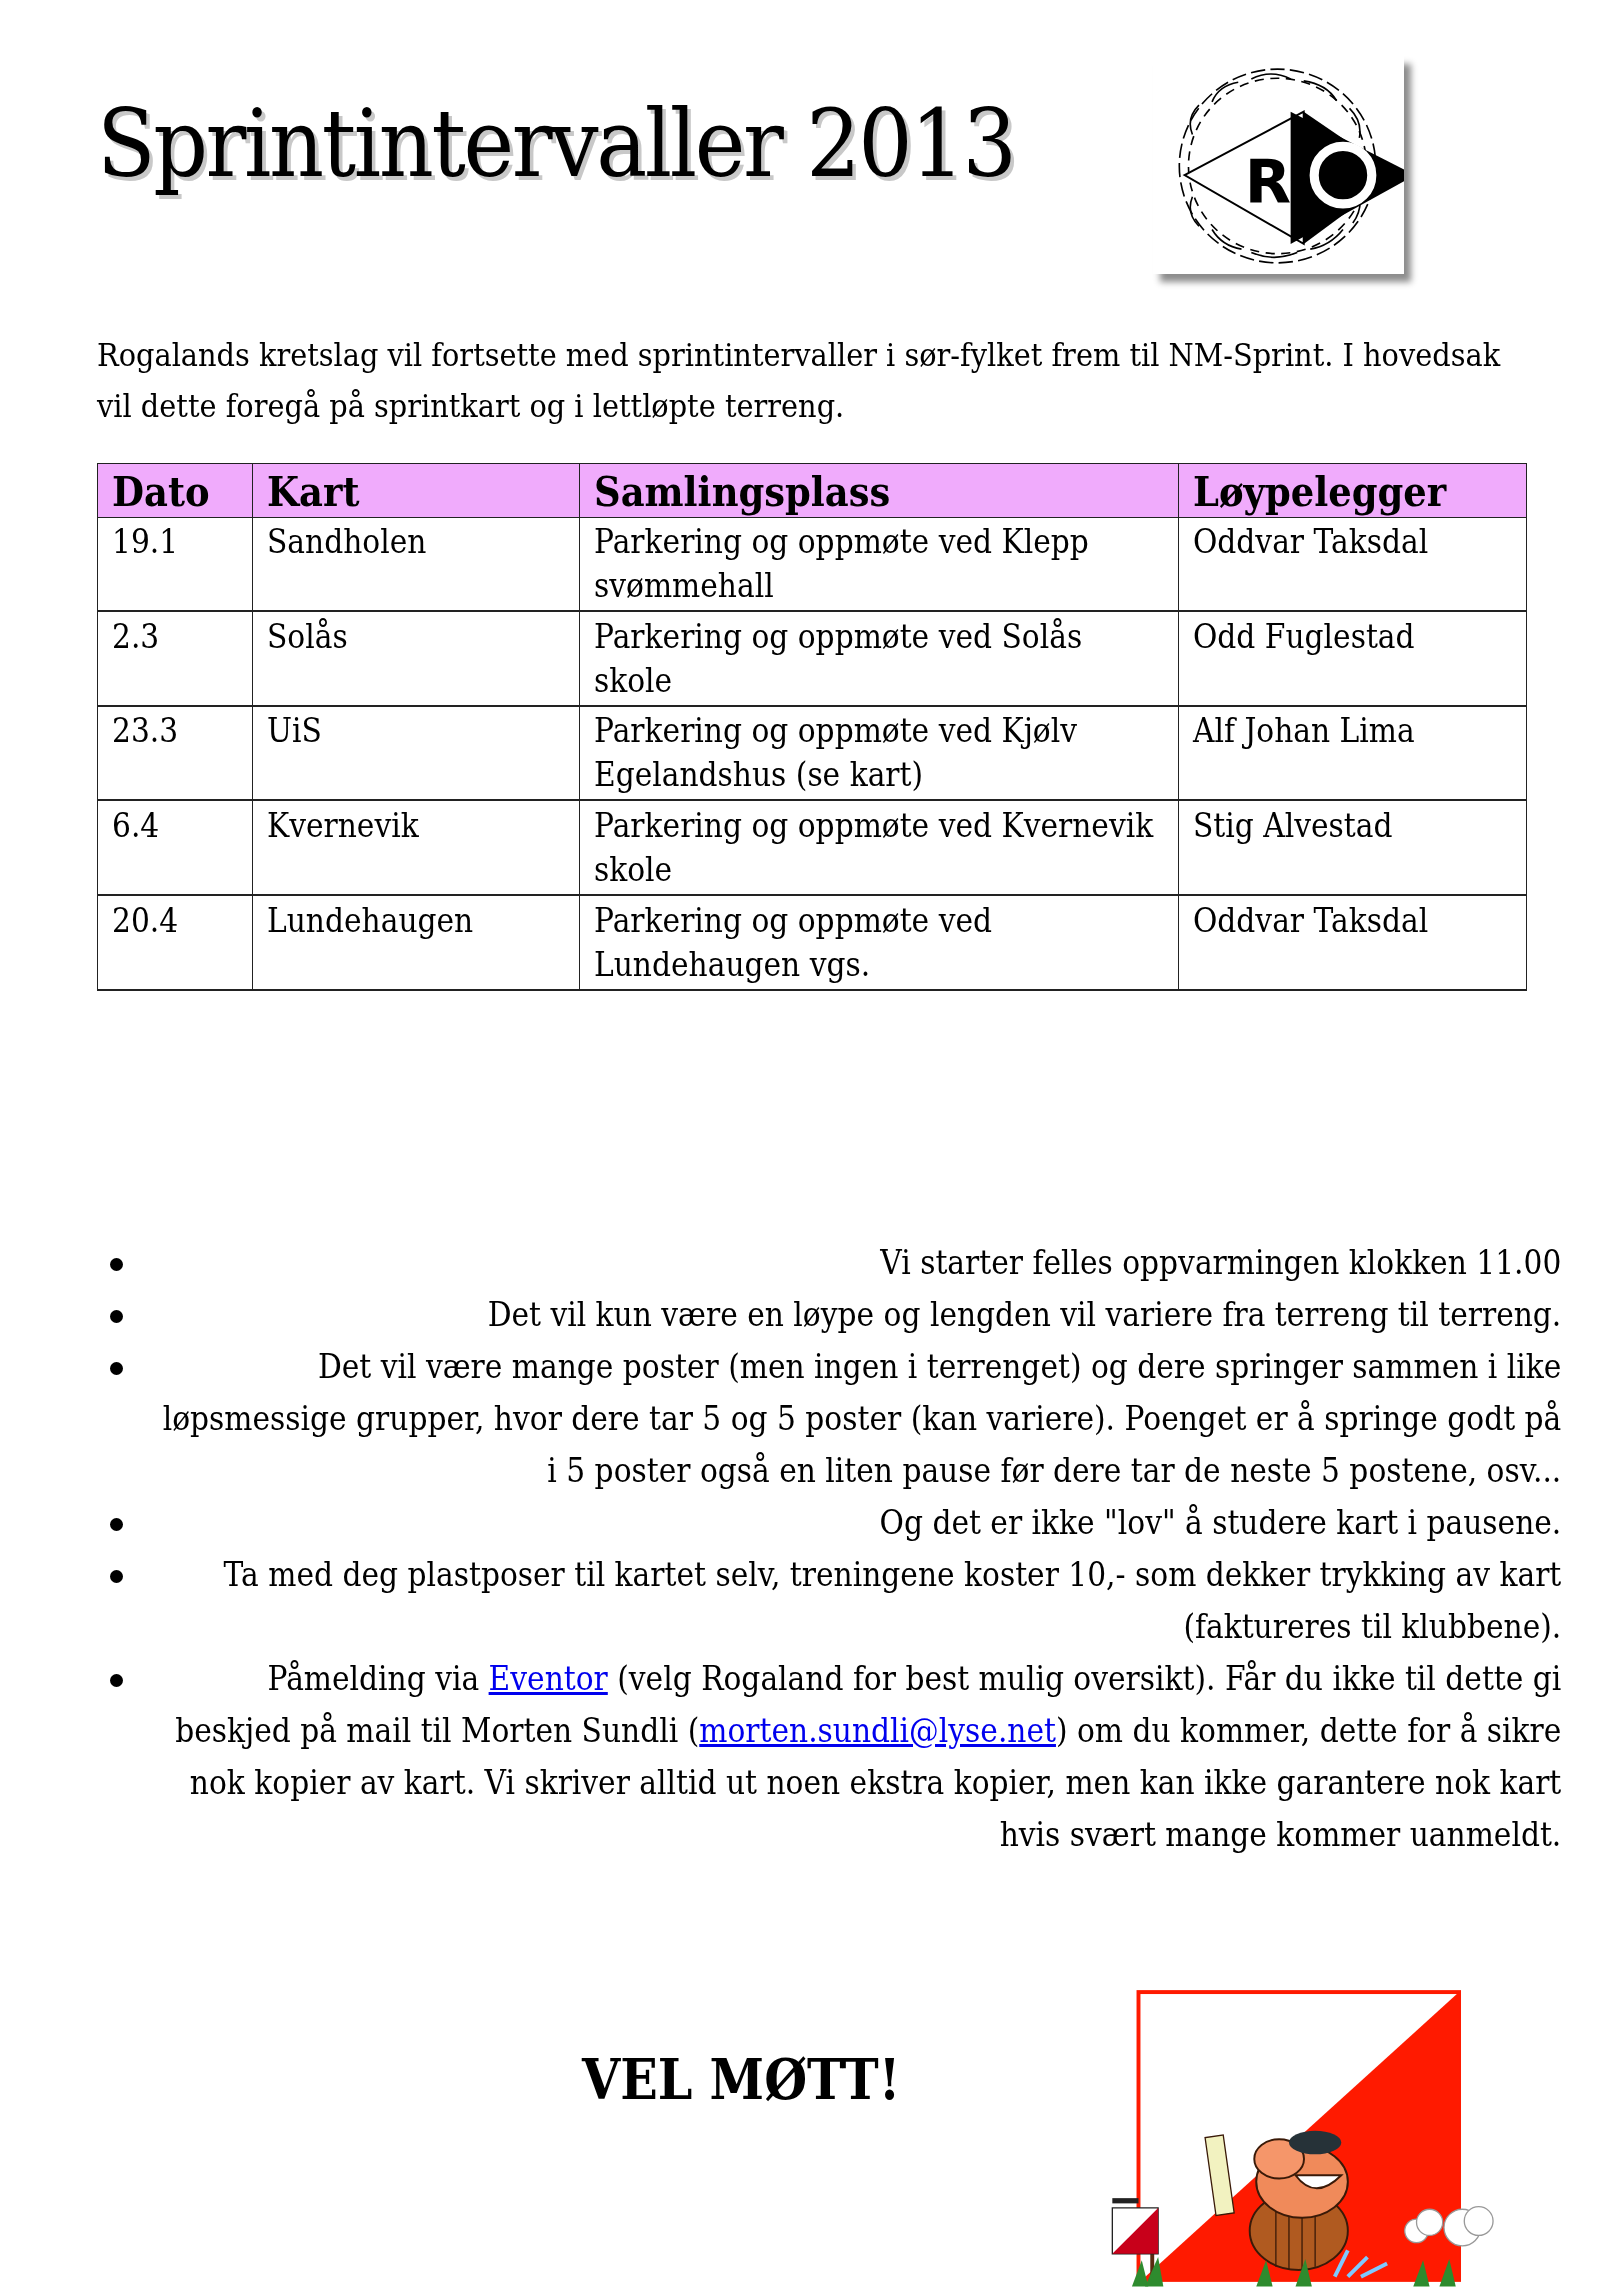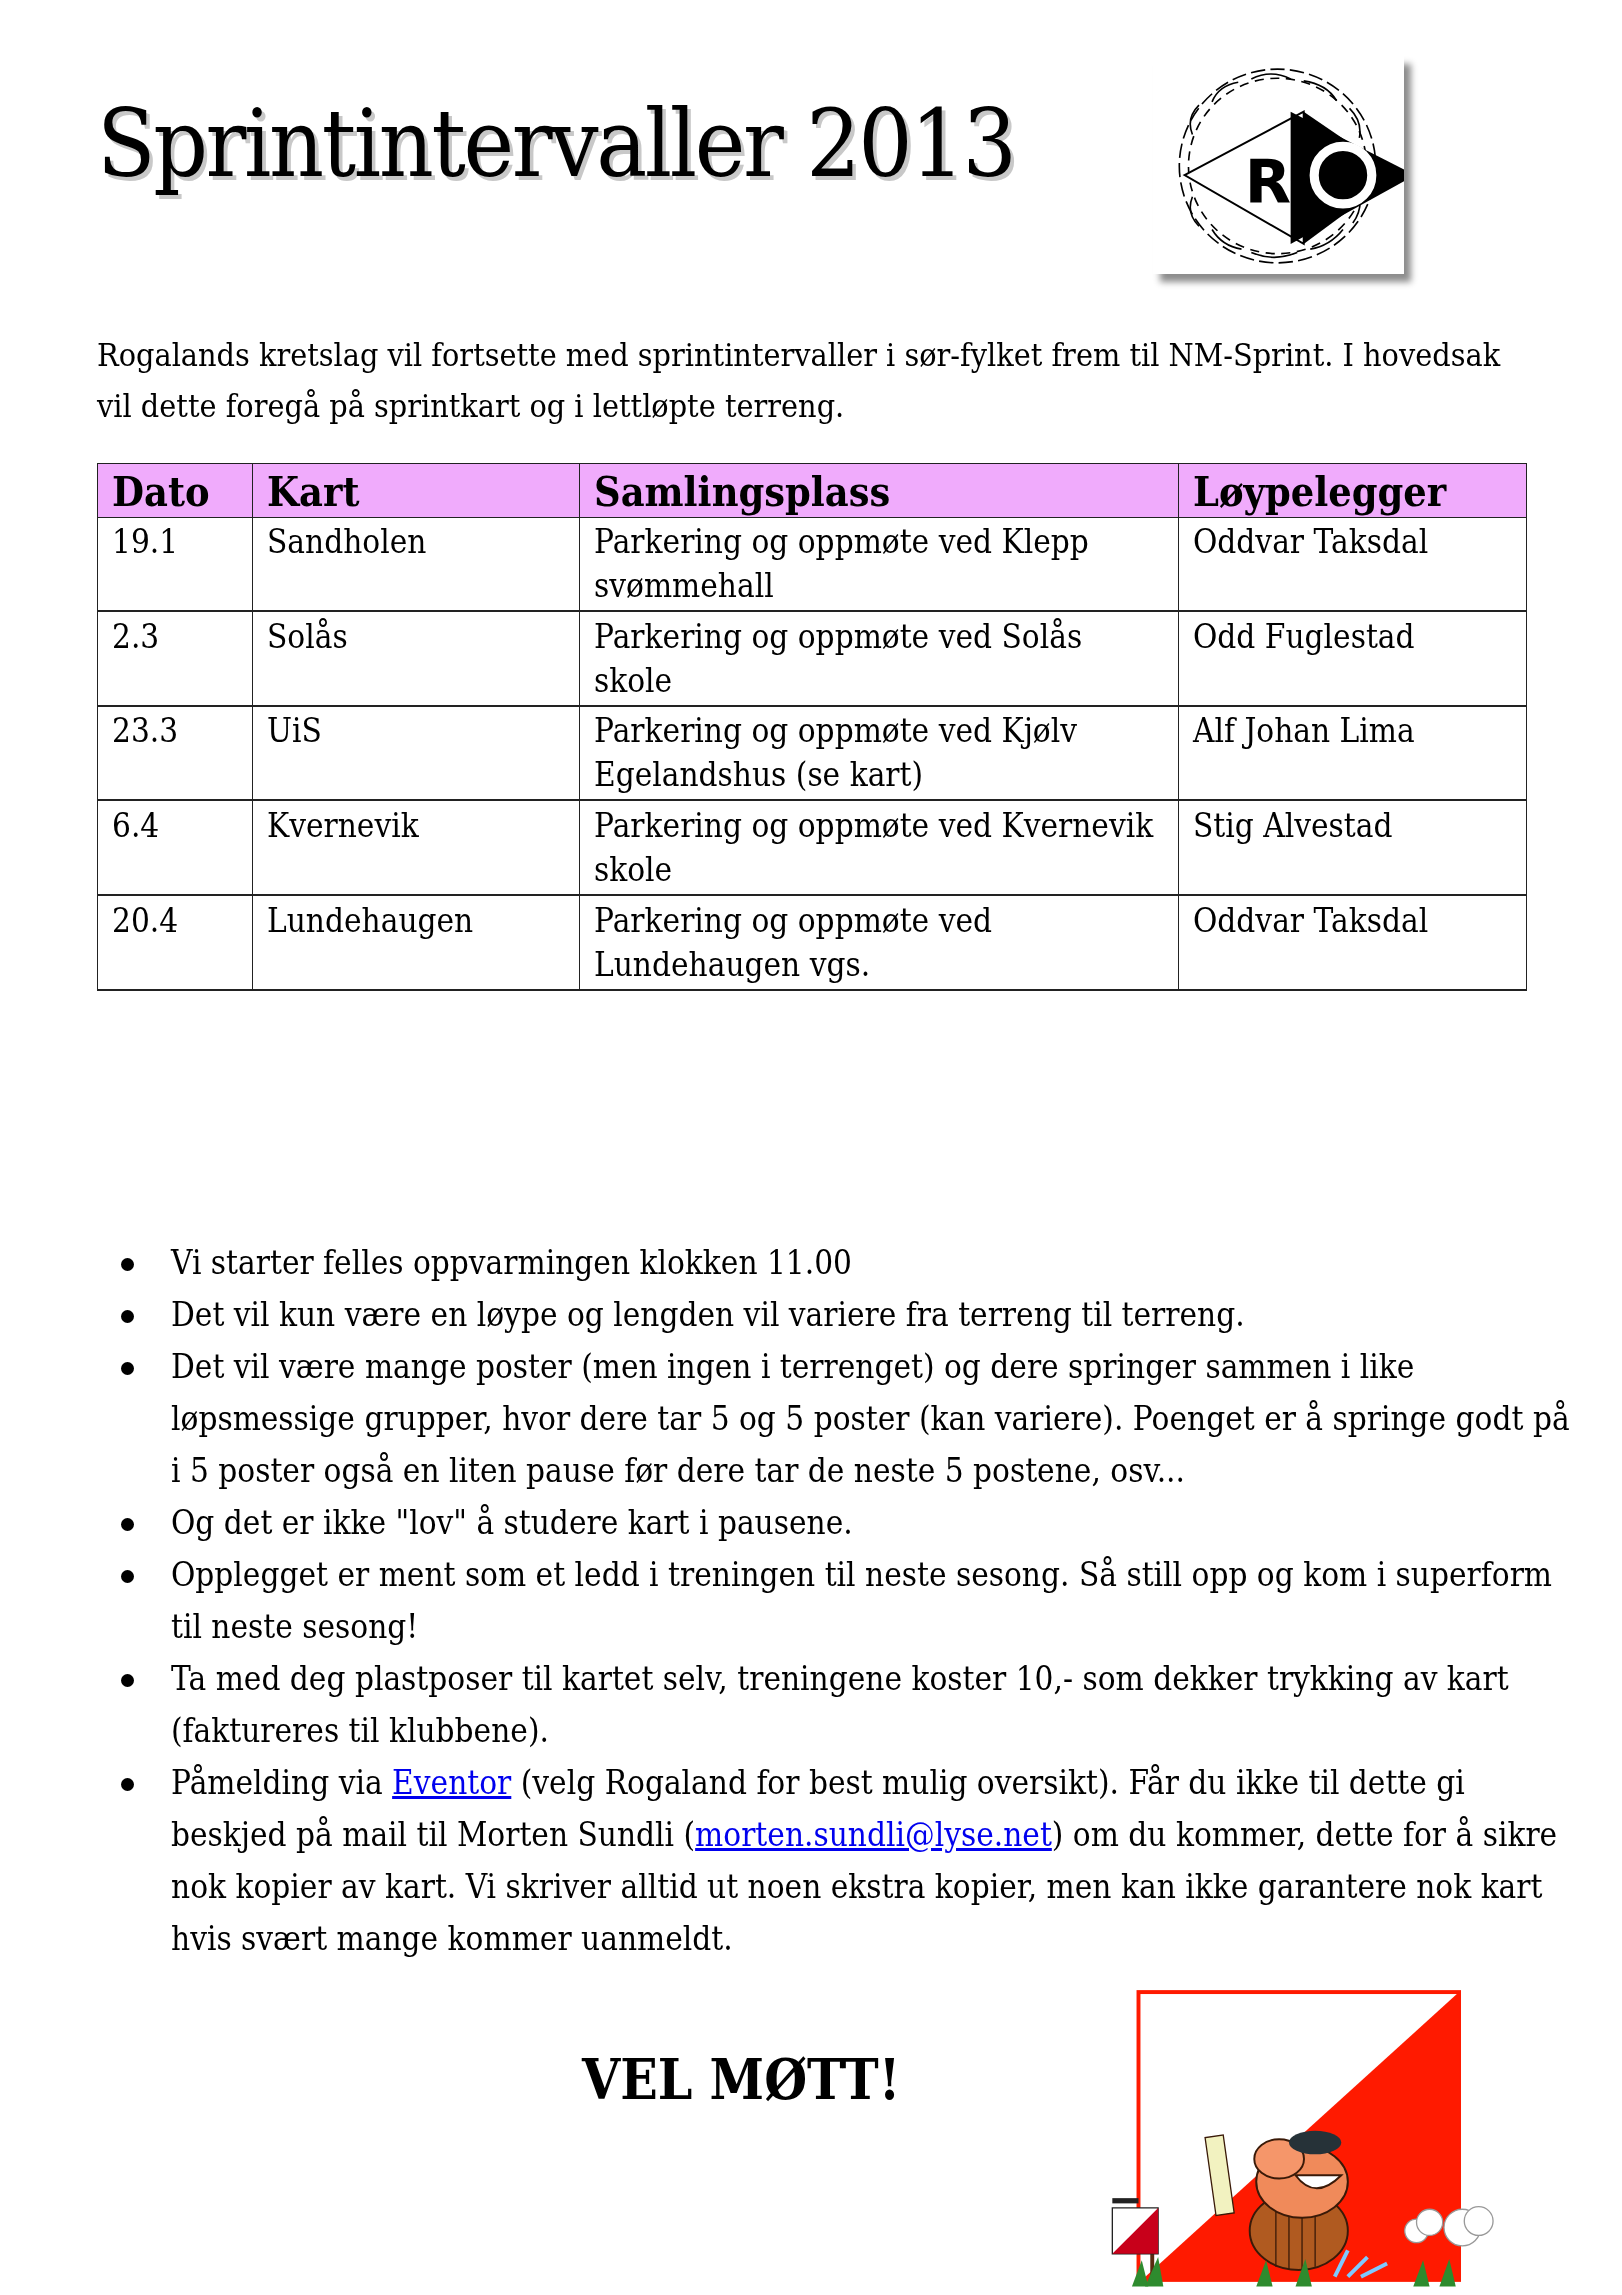--- a/index.html
+++ b/index.html
@@ -12,22 +12,22 @@
           box-shadow:6.5px 7.9px 6.5px rgba(0,0,0,0.45); }
   .logo svg { width:100%; height:100%; display:block; }
   .intro { position:absolute; left:97px; top:330px; width:1440px; font-size:32px; line-height:51px;
            transform:scaleX(0.9); transform-origin:left top; width:1597px; }
   table.sched { position:absolute; left:97px; top:463px; width:1429px; border-collapse:collapse; table-layout:fixed; }
   table.sched th, table.sched td { border:1.3px solid #222; vertical-align:top; text-align:left; padding:0 14.4px; }
   table.sched th { background:#f0abfc; font-weight:bold; font-size:41px; height:50px; line-height:50px; padding-top:2.6px; }
   table.sched tr.row td { border-bottom:2.6px solid #222; }
   table.sched td { font-size:33px; line-height:44px; height:90px; padding-top:2.6px; }
   .cell-inner { display:block; transform:scaleX(0.9); transform-origin:left top; width:111%; }
-  .bullets { position:absolute; left:112px; top:1237px; width:1440px; margin:0; padding:0; list-style:none;
-             font-size:33px; line-height:52px; }
+  .bullets { position:absolute; left:101px; top:1237px; width:1440px; margin:0; padding:0; list-style:none;
+             font-size:33px; line-height:52px;text-align:right; }
   .bullets li { position:relative; padding-left:59px; }
   .bullets li .txt { display:block; transform:scaleX(0.9); transform-origin:left top; width:1557px; }
   .bullets li .dot { position:absolute; left:8.5px; top:21px; width:13px; height:13px; border-radius:50%; background:#000; }
   a.link { color:#0000ee; text-decoration:underline; }
   .welcome { position:absolute; left:582px; top:2051px; font-size:56px; font-weight:bold; line-height:1;
              transform:scaleX(0.88); transform-origin:left top; white-space:nowrap; }
   .illus { position:absolute; left:1086px; top:1979px; width:419px; height:314px; }
   .illus svg { width:100%; height:100%; display:block; }
 </style>
 </head>
@@ -164,24 +164,20 @@
   <li>
       <span class="dot"></span>
       <span class="txt">Det vil være mange poster (men ingen i terrenget) og dere springer sammen i like løpsmessige grupper, hvor dere tar 5 og 5 poster (kan variere). Poenget er å springe godt på i 5 poster også en liten pause før dere tar de neste 5 postene, osv...</span>
     </li>
   <li>
       <span class="dot"></span>
       <span class="txt">Og det er ikke "lov" å studere kart i pausene.</span>
     </li>
   <li>
       <span class="dot"></span>
-      <span class="txt">Opplegget er ment som et ledd i treningen til neste sesong. Så still opp og kom i superform til neste sesong!</span>
-    </li>
-  <li>
-      <span class="dot"></span>
       <span class="txt">Ta med deg plastposer til kartet selv, treningene koster 10,- som dekker trykking av kart (faktureres til klubbene).</span>
     </li>
   <li>
       <span class="dot"></span>
       <span class="txt"><span>Påmelding via </span><a class="link" href="#">Eventor</a><span> (velg Rogaland for best mulig oversikt). Får du ikke til dette gi beskjed på mail til Morten Sundli (</span><a class="link" href="#">morten.sundli@lyse.net</a><span>) om du kommer, dette for å sikre nok kopier av kart. Vi skriver alltid ut noen ekstra kopier, men kan ikke garantere nok kart hvis svært mange kommer uanmeldt.</span></span>
     </li>
 </ul>
 
 <div class="welcome">VEL MØTT!</div>
 

